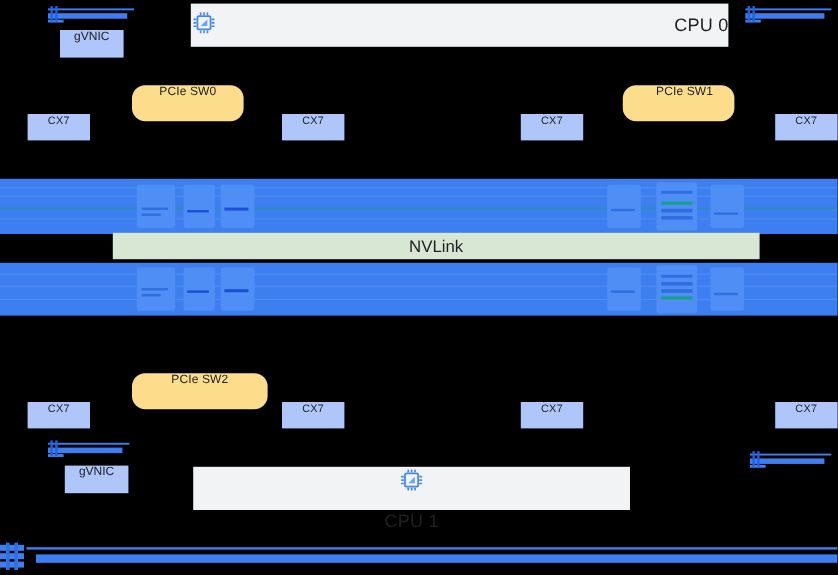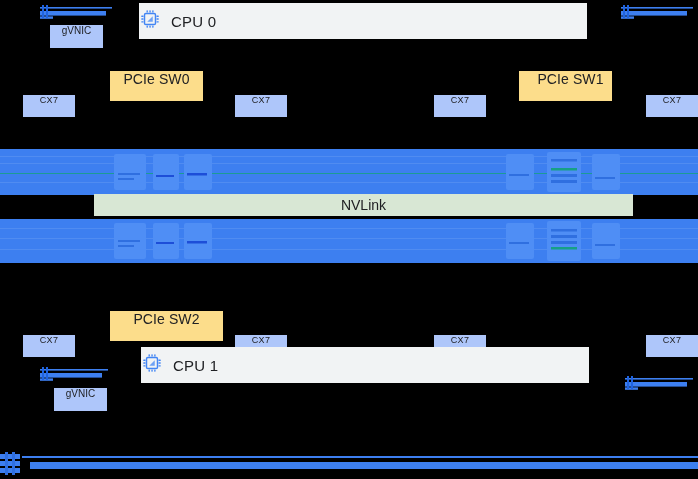--- a/index.html
+++ b/index.html
@@ -24,22 +24,23 @@
   .node {
     position: absolute;
     box-sizing: border-box;
   }
 
   
   .cpu-bar {
     background: #f1f3f4;
     display: flex;
     align-items: center;
-    justify-content: flex-start;
+    justify-content: space-between;
     gap: 10px;
+    margin-left: 20px;
   }
   .cpu-label {
     font-size: 15px;
     color: #202124;
     letter-spacing: .2px;
     white-space: nowrap;
   }
 
   
   .chip-box {
@@ -51,23 +52,24 @@
   }
   .cx7 {
     background: #aec6fa;
     font-size: 9px;
     color: #202124;
     letter-spacing: .3px;
     margin-top: 20px;
   }
   .pcie {
     background: #fcdd8b;
-    font-size: 14px;
+    font-size: 10px;
     color: #202124;
     letter-spacing: .1px;
+    border-radius: 11px;
   }
   .gvnic {
     background: #aec6fa;
     font-size: 10px;
     color: #202124;
   }
 
   
   .nvlink {
     background: #d8e7d4;
@@ -263,21 +265,21 @@
     <span>CX7</span>
   </div>
 
   <div class="node chip-box cx7" style="left:434px; top:315px; width:52px; height:22px;">
     <span>CX7</span>
   </div>
   <div class="node chip-box cx7" style="left:646px; top:315px; width:52px; height:22px;">
     <span>CX7</span>
   </div>
 
-  <div class="node cpu-bar" style="left:141px; top:347px; width:448px; height:36px;">
+  <div class="node cpu-bar" style="left:141px; top:389px; width:364px; height:36px;flex-direction:column;">
     <span class="icon">
       <svg width="22" height="22" viewBox="0 0 24 24">
         <rect x="6" y="6" width="12" height="12" rx="1.5" fill="none" stroke="#4285f4" stroke-width="1.6"></rect>
         <path d="M9 15 L15 15 L15 9 Z" fill="#4285f4" opacity=".75"></path>
         <g fill="#4285f4">
           <rect x="8.2" y="2.4" width="1.5" height="2.6" rx=".5"></rect>
           <rect x="11.3" y="2.4" width="1.5" height="2.6" rx=".5"></rect>
           <rect x="14.4" y="2.4" width="1.5" height="2.6" rx=".5"></rect>
           <rect x="8.2" y="19" width="1.5" height="2.6" rx=".5"></rect>
           <rect x="11.3" y="19" width="1.5" height="2.6" rx=".5"></rect>

